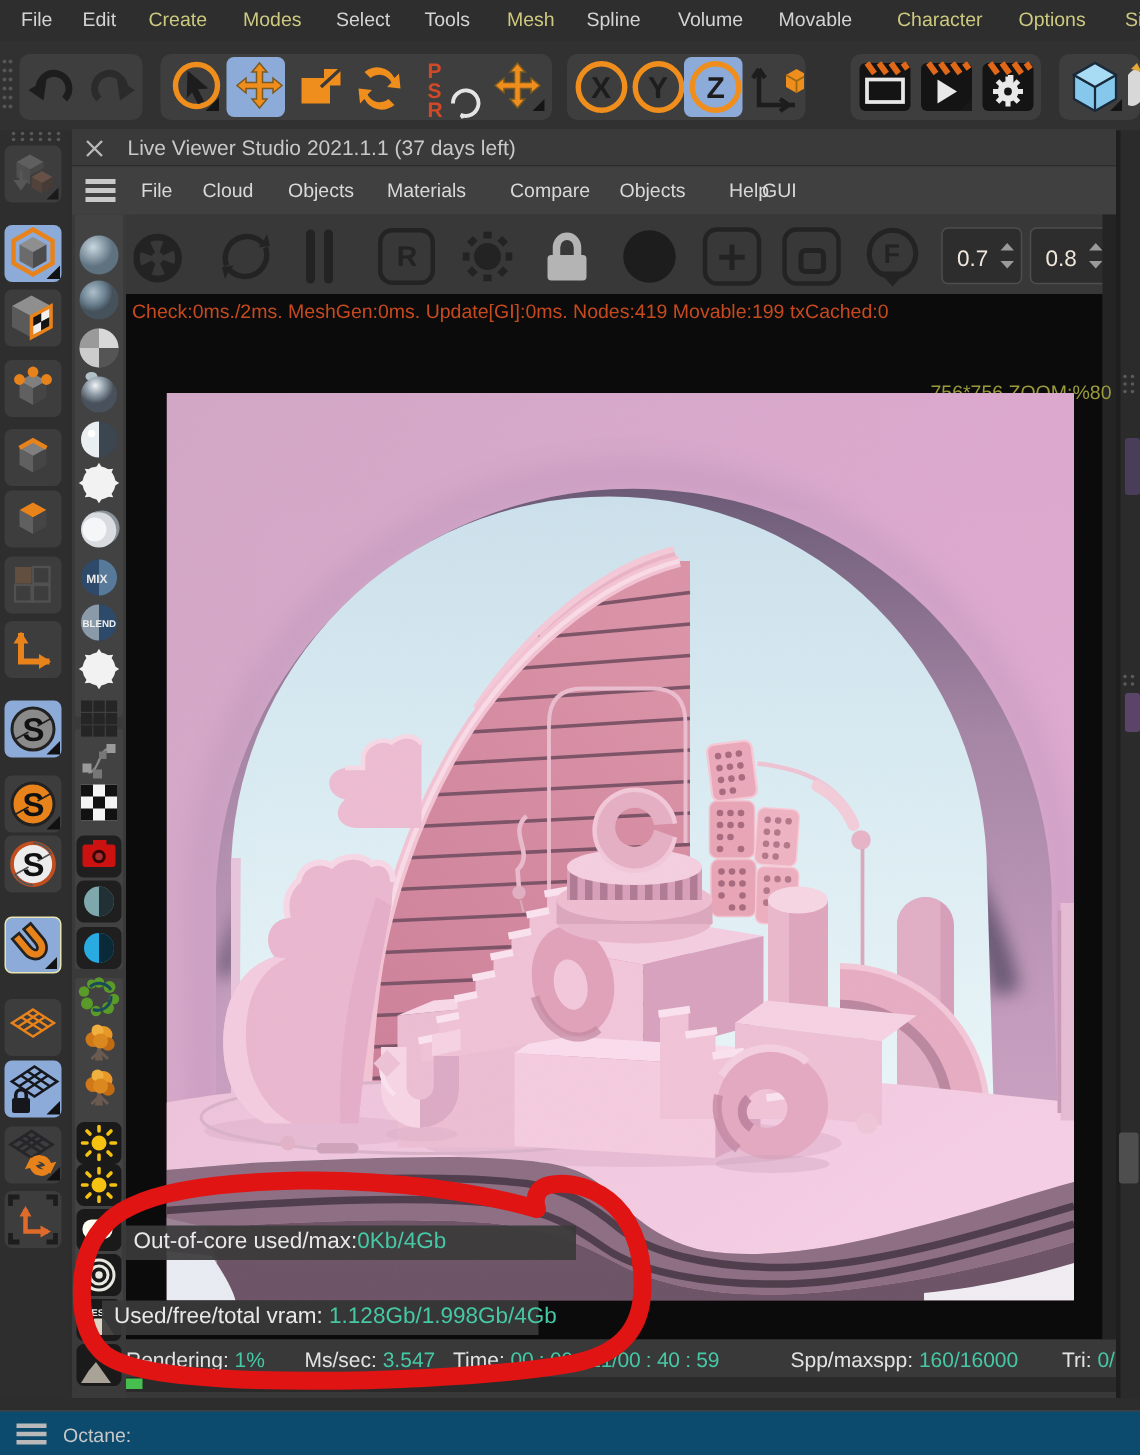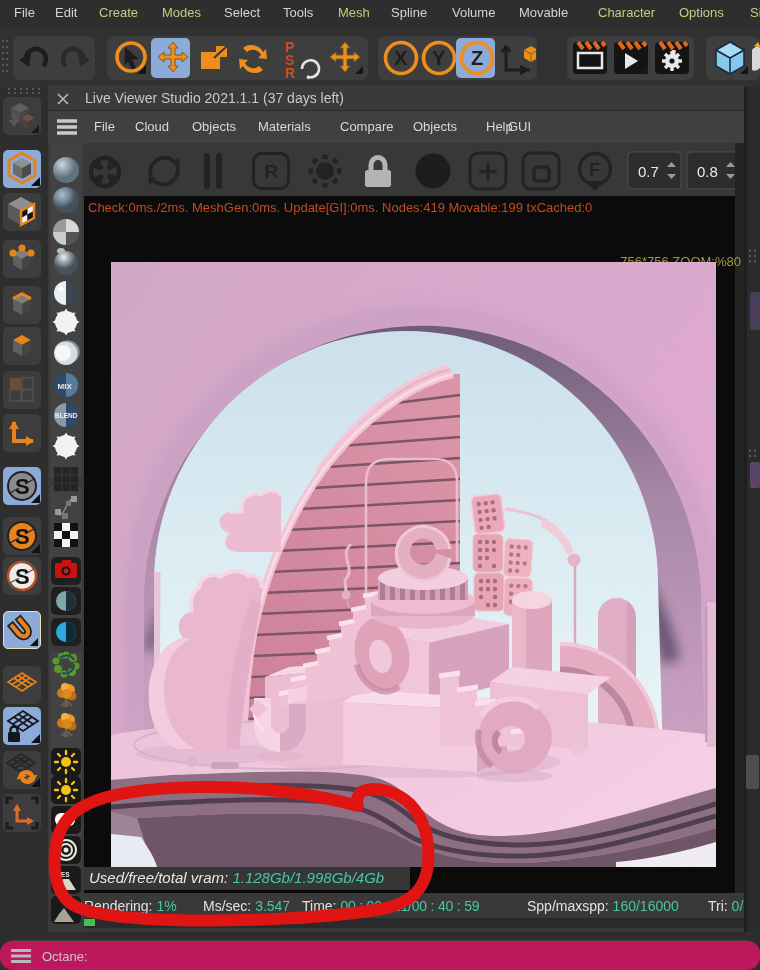--- a/index.html
+++ b/index.html
@@ -29,21 +29,21 @@
 #lvtools{position:absolute;left:41px;top:57px;width:660px;height:53px;background:#383838;}
 #canvas{position:absolute;left:36px;top:110px;width:651px;height:697px;background:#0b0b0b;}
 #lvstatus{position:absolute;left:36px;top:807px;width:660px;height:25px;background:#393939;color:#e2e2e2;font-size:15px;}
 #lvprog{position:absolute;left:36px;top:832px;width:660px;height:10px;background:#2a2a2a;}
 .teal{color:#46c8a5;}
 
 .orow{position:absolute;background:rgba(58,58,58,.93);color:#e8e8e8;font-size:15px;white-space:nowrap;padding:2px 6px 0 8px;height:23px;}
 
 #rightstrip{position:absolute;left:744px;top:87px;width:16px;height:845px;background:#2b2b2b;}
 
-#bottombar{position:absolute;left:0;top:940px;width:760px;height:30px;background:#be185d;border-top:1px solid #404040;color:#c8c8c8;font-size:13px;border-radius:13px;}
+#bottombar{position:absolute;left:0;top:940px;width:760px;height:30px;background:#0c4a6e;border-top:1px solid #404040;color:#c8c8c8;font-size:13px;}
 </style>
 </head>
 <body>
 <div id="menubar">
  <span style="left:14px">File</span>
     <span style="left:55px">Edit</span>
  <span class="y" style="left:99px">Create</span>
     <span class="y" style="left:162px">Modes</span>
  <span style="left:224px">Select</span>
     <span style="left:283px">Tools</span>
@@ -965,21 +965,22 @@
     <path d="M 0,558 C 60,554 150,549 210,553 C 250,556 272,565 300,580 C 330,596 370,604 430,600 C 490,596 560,580 605,566 L 605,605 L 0,605 Z" fill="#6d5366"></path>
 
     <path d="M 0,550 L 26,556 L 34,580 L 0,576 Z" fill="#9b8495"></path>
     <path d="M 0,572 L 30,575 C 38,587 44,597 46,605 L 0,605 Z" fill="#e9edf3"></path>
     <path d="M 505,600 C 540,597 575,589 605,580 L 605,605 L 505,605 Z" fill="#f1eef3"></path>
     <rect x="596" y="340" width="9" height="145" fill="#e5bbd4"></rect>
     <rect x="594" y="345" width="2.5" height="135" fill="#c79bb5"></rect>
     <rect x="0" y="0" width="605" height="605" filter="url(#grain)" opacity="0.09"></rect>
    </svg>
  </div>
- <div class="orow" style="left:33px;top:781px;width:329px;font-style:italic;">Used/free/total vram: <span class="teal">1.128Gb/1.998Gb/4Gb</span></div>
+ <div class="orow" style="left:33px;top:731px;width:303px;">Out-of-core used/max:<span class="teal">0Kb/4Gb</span></div>
+ <div class="orow" style="left:20px;top:781px;width:291px;">Used/free/total vram: <span class="teal">1.128Gb/1.998Gb/4Gb</span></div>
  <div id="lvstatus" style="font-size:14px">
       <span style="position:absolute;left:0px;top:5px">Rendering: <span class="teal">1%</span></span>
       <span style="position:absolute;left:119px;top:5px">Ms/sec: <span class="teal">3.547</span></span>
       <span style="position:absolute;left:218px;top:5px">Time: <span class="teal" style="letter-spacing:-0.2px">00 : 00 : 21/00 : 40 : 59</span></span>
       <span style="position:absolute;left:443px;top:5px">Spp/maxspp: <span class="teal">160/16000</span></span>
       <span style="position:absolute;left:624px;top:5px">Tri: <span class="teal">0/</span></span>
     </div>
  <div id="lvprog">
       <div style="position:absolute;left:0;top:1px;width:11px;height:7px;background:#46bf4e"></div>
     </div>

